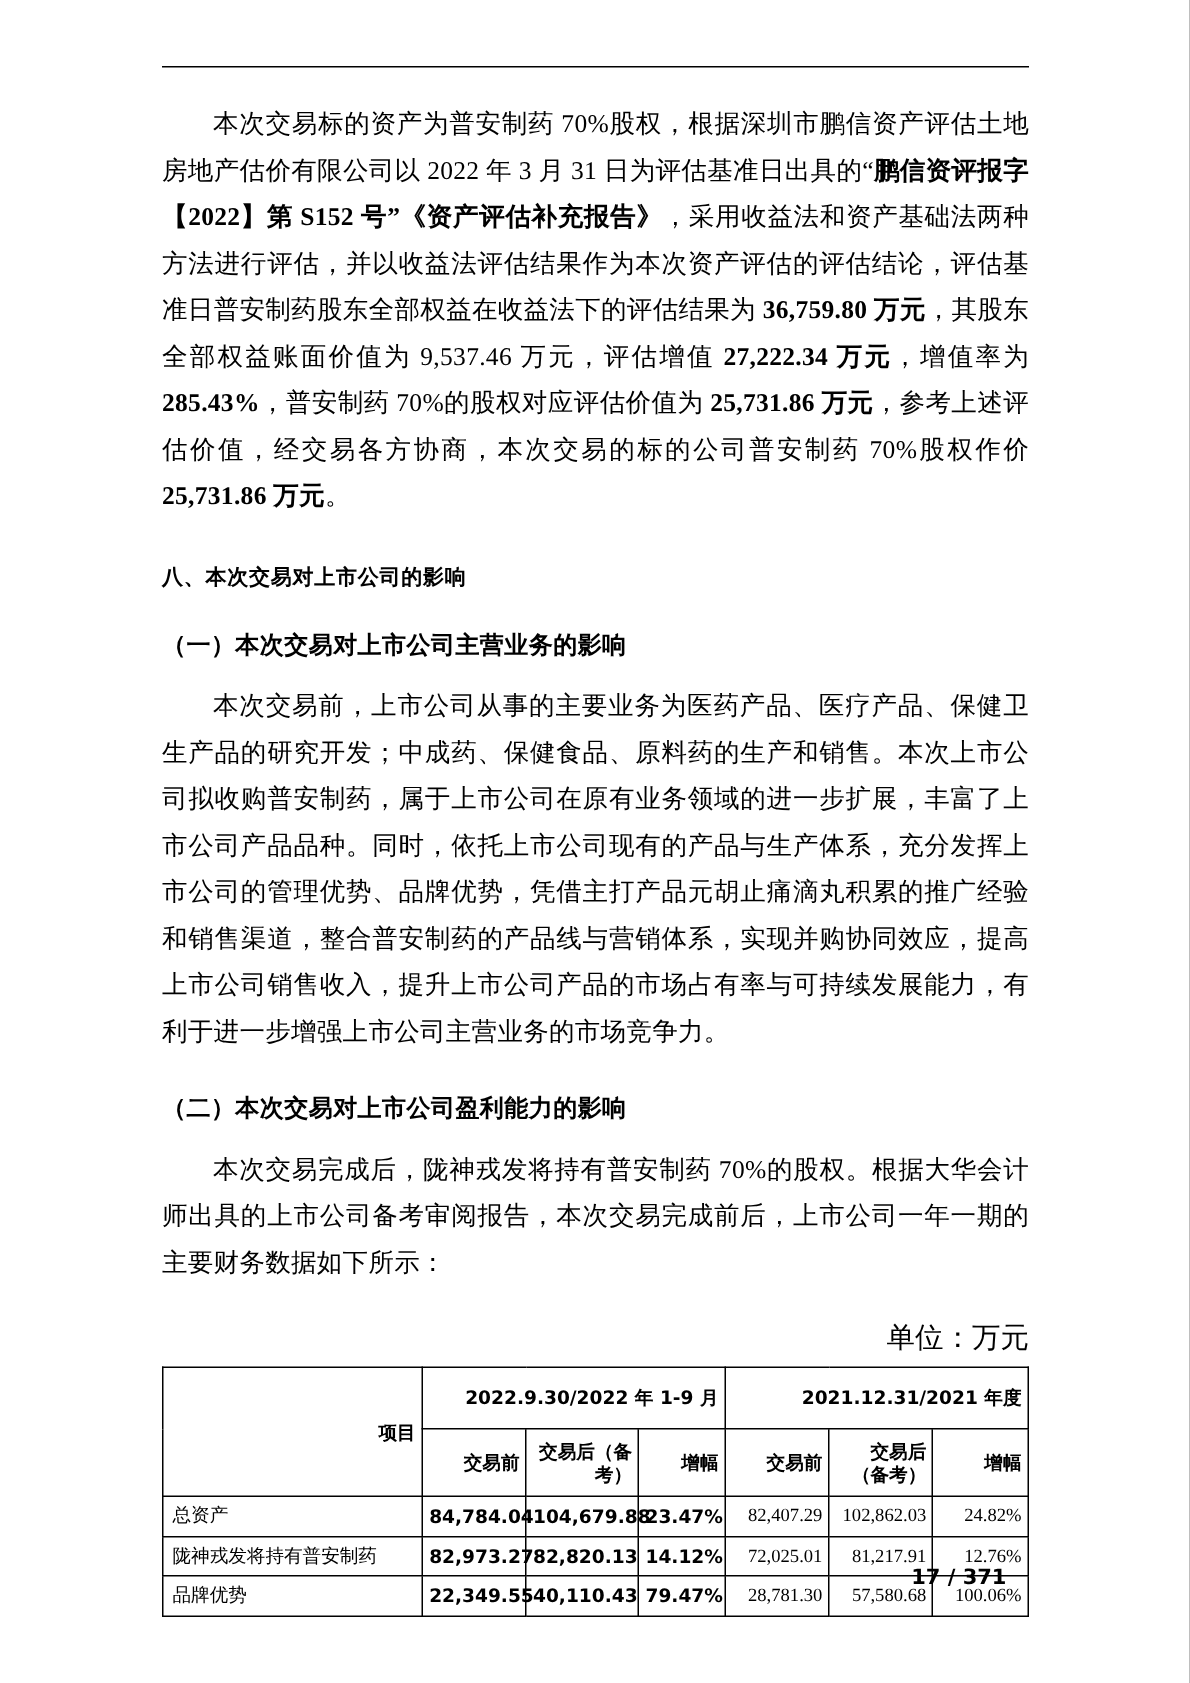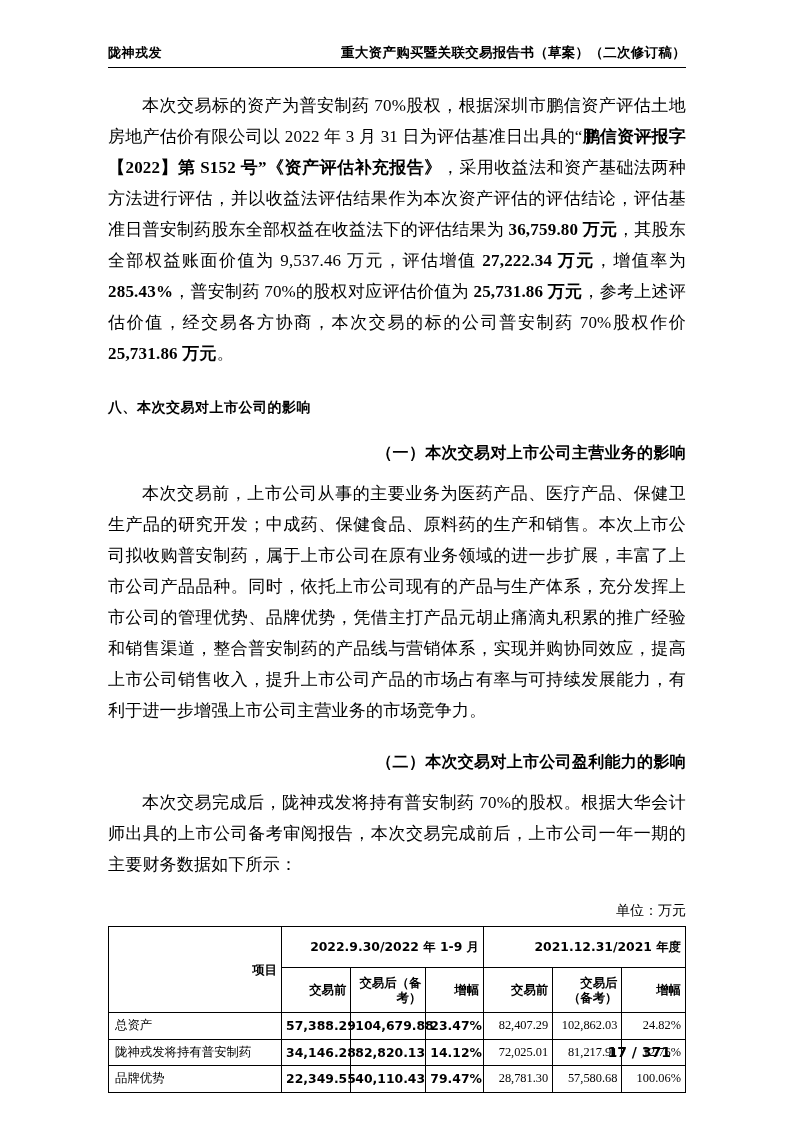--- a/index.html
+++ b/index.html
@@ -68,24 +68,23 @@
     color: #000;
     letter-spacing: 0.5px;
   }
   h3.subsection {
     font-family: "DejaVu Sans", "Liberation Sans", sans-serif;
     font-size: 16px;
     font-weight: bold;
     margin: 26px 0 14px 0;
     color: #000;
     letter-spacing: 0.3px;
-    text-align: right;
   }
   .unit-line {
-    font-size: 14px;
+    font-size: 19px;
     text-align: right;
     margin: 22px 0 6px 0;
     color: #000;
   }
   table.fin {
     border-collapse: collapse;
     width: 100%;
     font-size: 12.4px;
     color: #000;
     table-layout: fixed;
@@ -127,24 +126,20 @@
     color: #000;
   }
 </style>
 </head>
 <body>
 
 <div class="page">
 
   <div class="content">
 
-    <div class="header-row">
-      <div class="header-left">陇神戎发</div>
-      <div class="header-right">重大资产购买暨关联交易报告书（草案）（二次修订稿）</div>
-    </div>
     <div class="header-rule"></div>
 
     <p class="body-text"><span>本次交易标的资产为普安制药 70%股权，根据深圳市鹏信资产评估土地房地产估价有限公司以 2022 年 3 月 31 日为评估基准日出具的“</span><span class="b">鹏信资评报字【2022】第 S152 号”《资产评估补充报告》</span><span>，采用收益法和资产基础法两种方法进行评估，并以收益法评估结果作为本次资产评估的评估结论，评估基准日普安制药股东全部权益在收益法下的评估结果为 </span><span class="b">36,759.80 万元</span><span>，其股东全部权益账面价值为 9,537.46 万元，评估增值 </span><span class="b">27,222.34 万元</span><span>，增值率为 </span><span class="b">285.43%</span><span>，普安制药 70%的股权对应评估价值为 </span><span class="b">25,731.86 万元</span><span>，参考上述评估价值，经交易各方协商，本次交易的标的公司普安制药 70%股权作价 </span><span class="b">25,731.86 万元</span><span>。</span></p>
 
     <h2 class="section">八、本次交易对上市公司的影响</h2>
 
     <h3 class="subsection">（一）本次交易对上市公司主营业务的影响</h3>
 
     <p class="body-text">本次交易前，上市公司从事的主要业务为医药产品、医疗产品、保健卫生产品的研究开发；中成药、保健食品、原料药的生产和销售。本次上市公司拟收购普安制药，属于上市公司在原有业务领域的进一步扩展，丰富了上市公司产品品种。同时，依托上市公司现有的产品与生产体系，充分发挥上市公司的管理优势、品牌优势，凭借主打产品元胡止痛滴丸积累的推广经验和销售渠道，整合普安制药的产品线与营销体系，实现并购协同效应，提高上市公司销售收入，提升上市公司产品的市场占有率与可持续发展能力，有利于进一步增强上市公司主营业务的市场竞争力。</p>
 
@@ -175,30 +170,30 @@
           <th>交易后（备考）</th>
           <th>增幅</th>
           <th>交易前</th>
           <th>交易后（备考）</th>
           <th>增幅</th>
         </tr>
       </thead>
       <tbody>
         <tr>
           <td class="rowhead">总资产</td>
-          <td class="num">57,388.29</td>
+          <td class="num">84,784.04</td>
           <td class="num">104,679.88</td>
           <td class="num">23.47%</td>
           <td class="num-plain">82,407.29</td>
           <td class="num-plain">102,862.03</td>
           <td class="num-plain">24.82%</td>
         </tr>
         <tr>
           <td class="rowhead">陇神戎发将持有普安制药</td>
-          <td class="num">34,146.28</td>
+          <td class="num">82,973.27</td>
           <td class="num">82,820.13</td>
           <td class="num">14.12%</td>
           <td class="num-plain">72,025.01</td>
           <td class="num-plain">81,217.91</td>
           <td class="num-plain">12.76%</td>
         </tr>
         <tr>
           <td class="rowhead">品牌优势</td>
           <td class="num">22,349.55</td>
           <td class="num">40,110.43</td>

